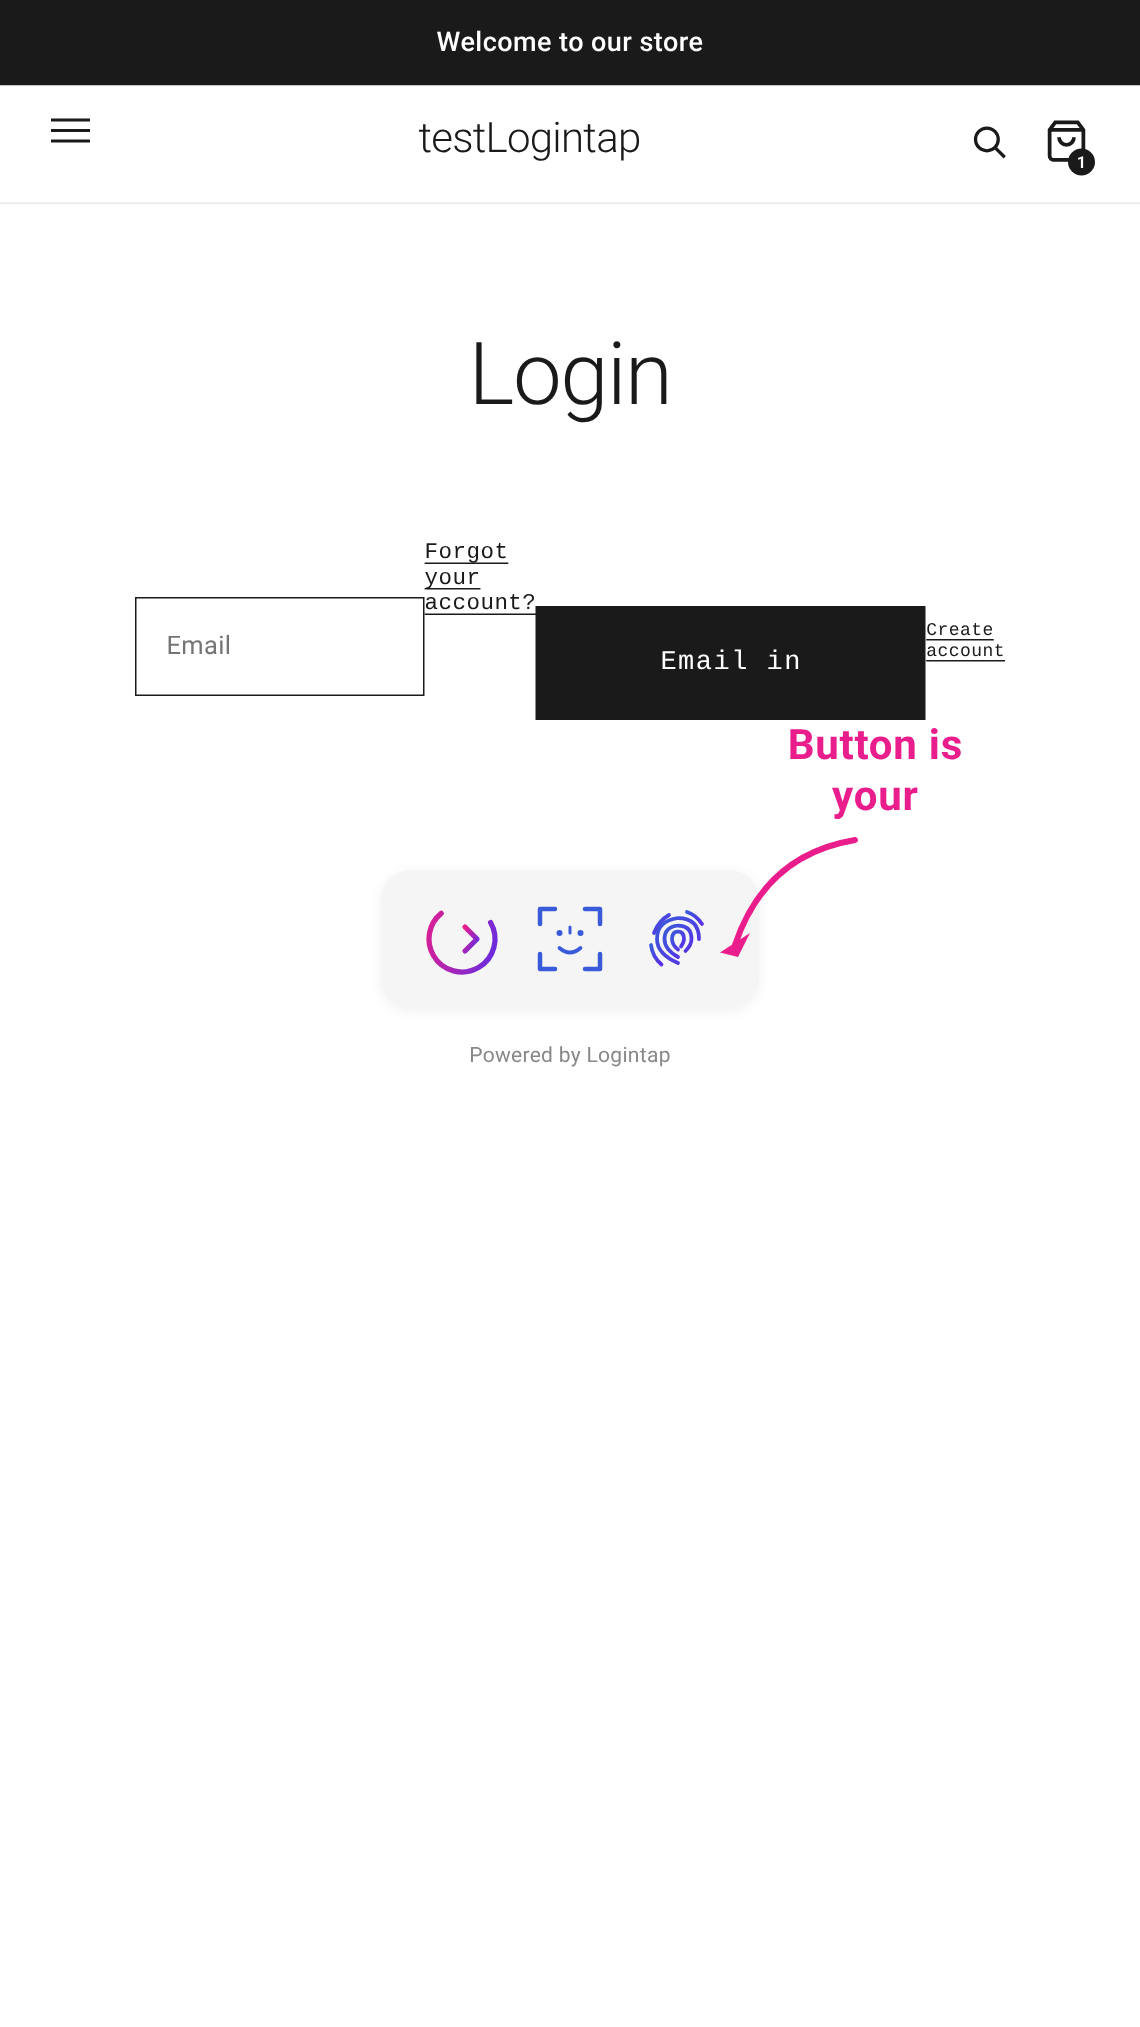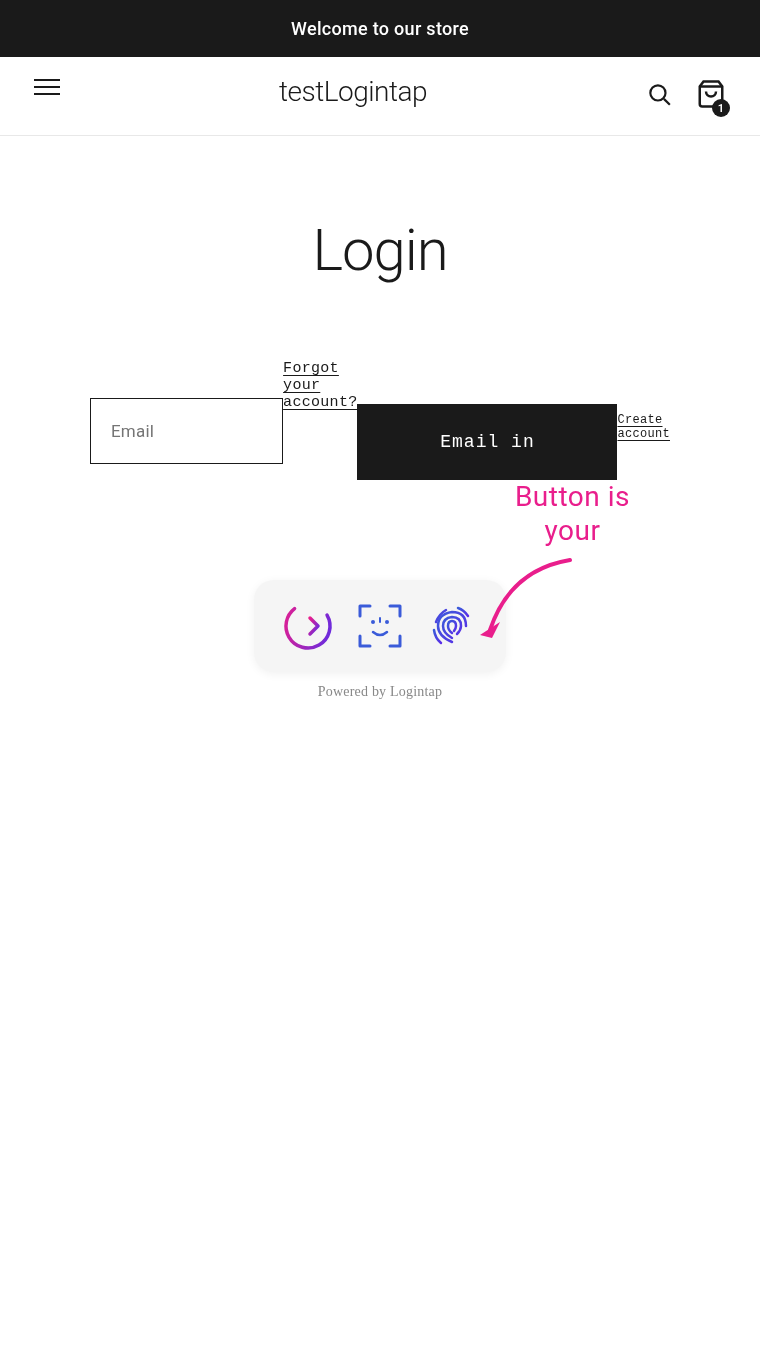--- a/index.html
+++ b/index.html
@@ -194,25 +194,25 @@
       position: relative;
       width: 100%;
       max-width: 640px;
       display: flex;
       justify-content: center;
       margin-top: 10px;
     }
 
     .annotation-label {
       position: absolute;
-      right: 40px;
+      right: 28px;
       top: -10px;
       color: #e91e8c;
       font-size: 28px;
-      font-weight: 400;
+      font-weight: 700;
       letter-spacing: 0.5px;
       line-height: 1.2;
       text-align: center;
     }
 
     .annotation-arrow {
       position: absolute;
       right: 80px;
       top: 60px;
     }
@@ -253,23 +253,22 @@
     
     .fingerprint-icon {
       width: 56px;
       height: 56px;
     }
 
     .powered-by {
       text-align: center;
       font-size: 14px;
       color: #888;
-      margin-top: 12px;
+      margin-top: 24px;
       letter-spacing: 0.2px;
-      font-family: Liberation Serif, serif;
     }
 
     .auth-widget-wrapper {
       display: flex;
       flex-direction: column;
       align-items: center;
     }
   </style>
 </head>
 <body>

